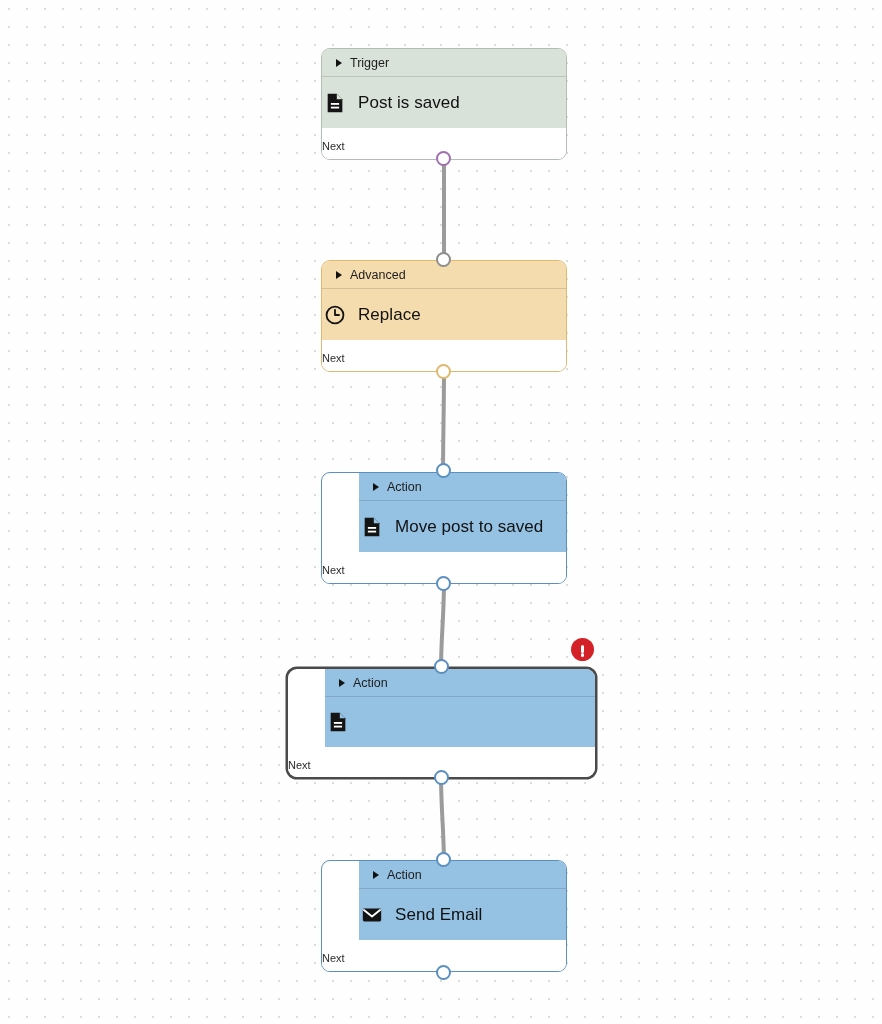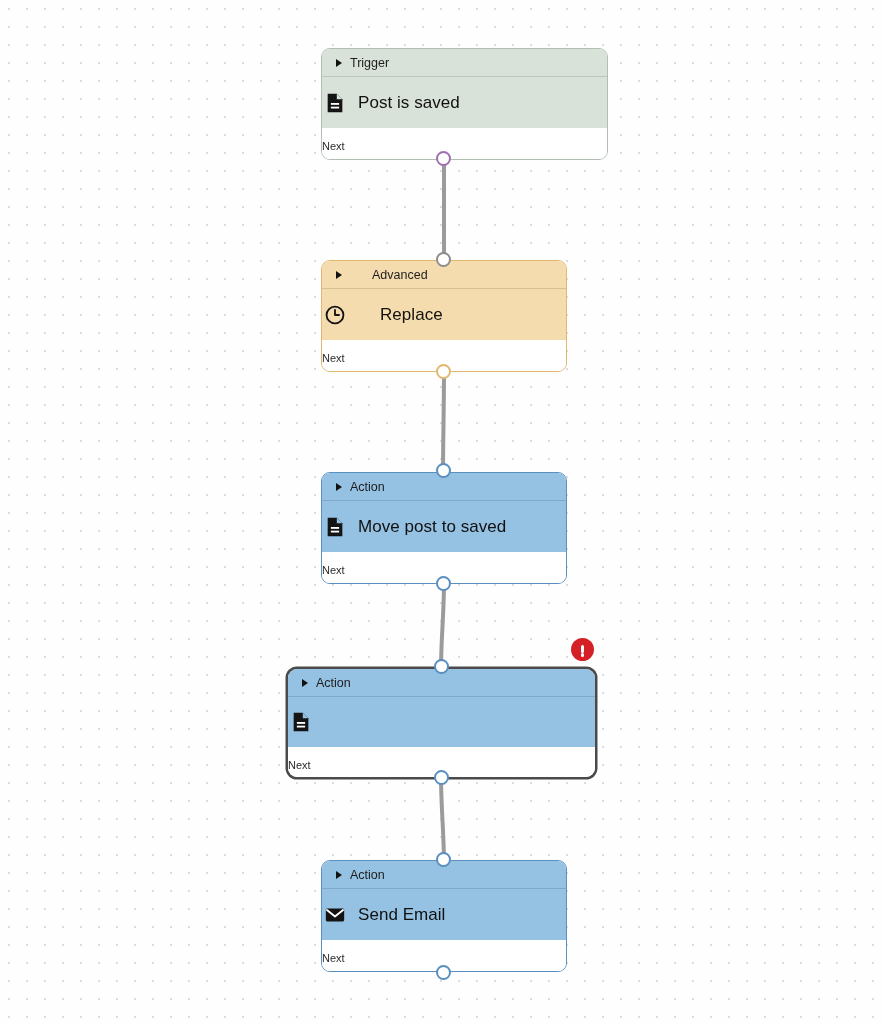--- a/index.html
+++ b/index.html
@@ -105,25 +105,25 @@
     color: #2b2b2b;
   }
 
   
   .pal-trigger  { border-color:#b2beb2; }
   .pal-trigger  .node-header,
   .pal-trigger  .node-body { background:#d8e2d8; }
 
   .pal-advanced { border-color:#e0b86e; }
   .pal-advanced .node-header,
-  .pal-advanced .node-body { background:#f5dcae;gap:22px; }
+  .pal-advanced .node-body { background:#f5dcae; }
 
   .pal-action   { border-color:#5b8fc0; }
   .pal-action   .node-header,
-  .pal-action   .node-body { background:#95c1e2; }
+  .pal-action   .node-body { background:#95c1e2;margin-left:37px; }
 
   
   .port {
     position: absolute;
     width: 15px;
     height: 15px;
     border-radius: 50%;
     background: #ffffff;
     box-sizing: border-box;
     z-index: 4;
@@ -170,21 +170,21 @@
 
     <path d="M 444 158 C 444 200, 444 225, 444 265" fill="none" stroke="#9b9b9b" stroke-width="4" stroke-linecap="round"></path>
 
     <path d="M 444 370 C 444 410, 443 438, 443 477" fill="none" stroke="#9b9b9b" stroke-width="4" stroke-linecap="round"></path>
 
     <path d="M 444 582 C 444 615, 441 638, 441 670" fill="none" stroke="#9b9b9b" stroke-width="4" stroke-linecap="round"></path>
 
     <path d="M 441 776 C 441 808, 444 833, 444 865" fill="none" stroke="#9b9b9b" stroke-width="4" stroke-linecap="round"></path>
   </svg>
 
-  <div class="node pal-trigger" style="left:321px; top:48px; width:287px; height:112px;">
+  <div class="node pal-trigger" style="left:321px; top:48px; width:246px; height:112px;">
     <div class="node-header">
       <span class="caret"></span>
       <span>Trigger</span>
     </div>
     <div class="node-body" style="height:51px;">
       <svg class="node-icon" viewBox="0 0 24 24">
         <path d="M4 2 h10 l6 6 v14 H4 Z" fill="#141414"></path>
         <path d="M14 2 l6 6 h-6 Z" fill="#d8e2d8"></path>
         <rect x="7.5" y="12" width="9" height="2" fill="#ffffff"></rect>
         <rect x="7.5" y="16" width="9" height="2" fill="#ffffff"></rect>

